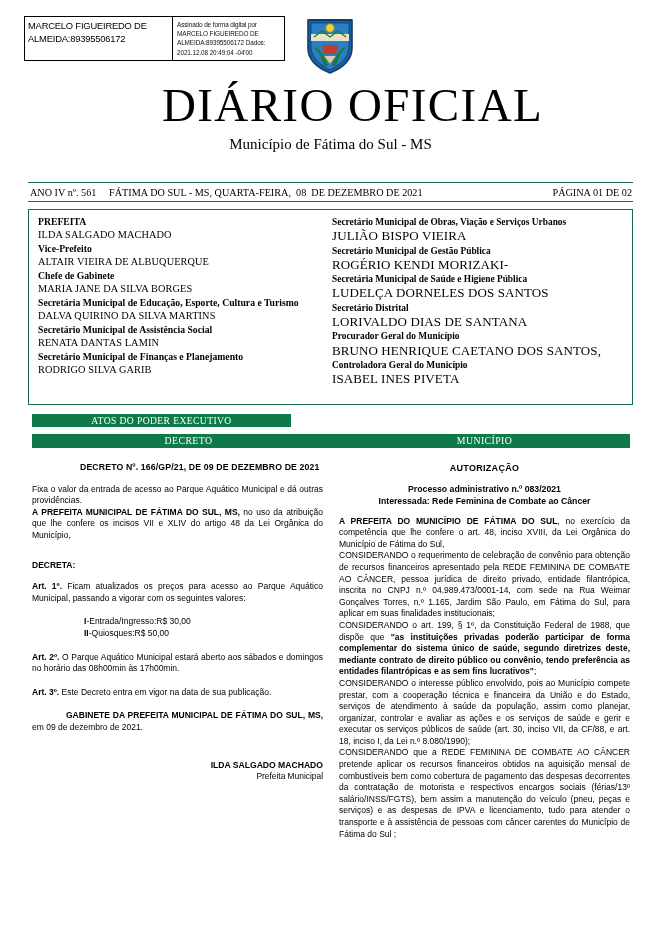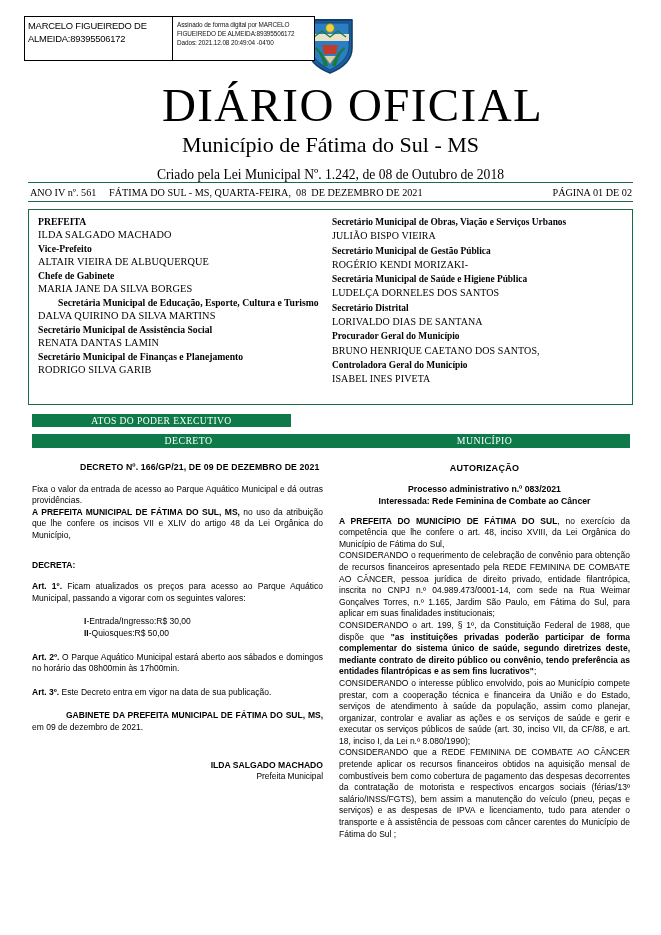--- a/index.html
+++ b/index.html
@@ -20,21 +20,21 @@
     left: 0; top: 0;
     width: 661px;
     height: 935px;
   }
 
   
   .sig-box {
     position: absolute;
     left: 24px;
     top: 16px;
-    width: 291px;
+    width: 261px;
     height: 45px;
     border: 1px solid #000;
     box-sizing: border-box;
     display: flex;
     background: #fff;
     z-index: 5;
   }
   .sig-left {
     width: 147px;
     padding: 2px 2px 0 3px;
@@ -80,21 +80,21 @@
   .masthead .title {
     font-family: "Liberation Serif", serif;
     font-size: 47px;
     line-height: 50px;
     letter-spacing: 1.4px;
     font-weight: 400;
     padding-left: 44px;
   }
   .masthead .subtitle {
     font-family: "Liberation Serif", serif;
-    font-size: 22px;
+    font-size: 15px;
     line-height: 25px;
     margin-top: 2px;
   }
   .masthead .lawline {
     font-family: "Liberation Serif", serif;
     font-size: 13.6px;
     line-height: 18px;
     margin-top: 9px;
   }
 
@@ -156,30 +156,29 @@
   .off-col.right { left: 303px; width: 291px; }
   .off-role {
     font-family: "Liberation Serif", serif;
     font-weight: bold;
     font-size: 9.7px;
     line-height: 13.4px;
   }
   .off-role.justify {
     text-align: justify;
     text-align-last: left;
-    margin-left: 20px;
   }
   .off-name {
     font-family: "Liberation Serif", serif;
     font-size: 10.3px;
     line-height: 13.6px;
     letter-spacing: 0.1px;
   }
   .off-col.right .off-role { font-size: 9.4px; line-height: 14.2px; }
-  .off-col.right .off-name { font-size: 10px; line-height: 14.4px; }
+  .off-col.right .off-name { font-size: 13px; line-height: 14.4px; }
 
   
   .banner {
     position: absolute;
     background: #0e7a4a;
     color: #fff;
     text-align: center;
     font-family: "Liberation Serif", serif;
     letter-spacing: 0.4px;
   }
@@ -290,21 +289,20 @@
       <path d="M42 33 C36 38 32 44 30 52 L34 52 C36 44 39 38 43 35 Z" fill="#1d7a3c"></path>
       <path d="M20 31 H36 L34 40 H22 Z" fill="#c43a2b"></path>
       <path d="M22 42 L28 50 L34 42" fill="#d8cfa6" stroke="#8a7e4e" stroke-width="0.6"></path>
       <path d="M6 6 H50" stroke="#0f3f6b" stroke-width="1.8" fill="none"></path>
     </svg>
   </div>
 
   <div class="masthead">
     <div class="title">DIÁRIO OFICIAL</div>
     <div class="subtitle">Município de Fátima do Sul - MS</div>
-    <div class="lawline">Criado pela Lei Municipal Nº. 1.242, de 08 de Outubro de 2018</div>
   </div>
 
   <div class="edition-rule-top"></div>
   <div class="edition-row">
     <span class="edition-left">ANO IV nº. 561     FÁTIMA DO SUL - MS, QUARTA-FEIRA,  08  DE DEZEMBRO DE 2021</span>
     <span class="edition-right">PÁGINA 01 DE 02</span>
   </div>
   <div class="edition-rule-bot"></div>
 
   <div class="officials">

